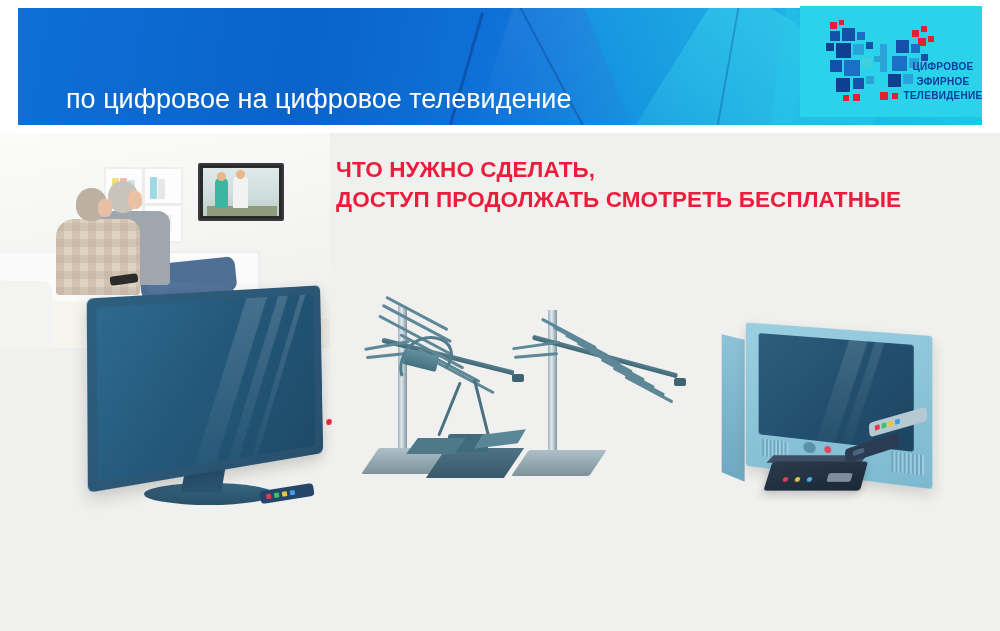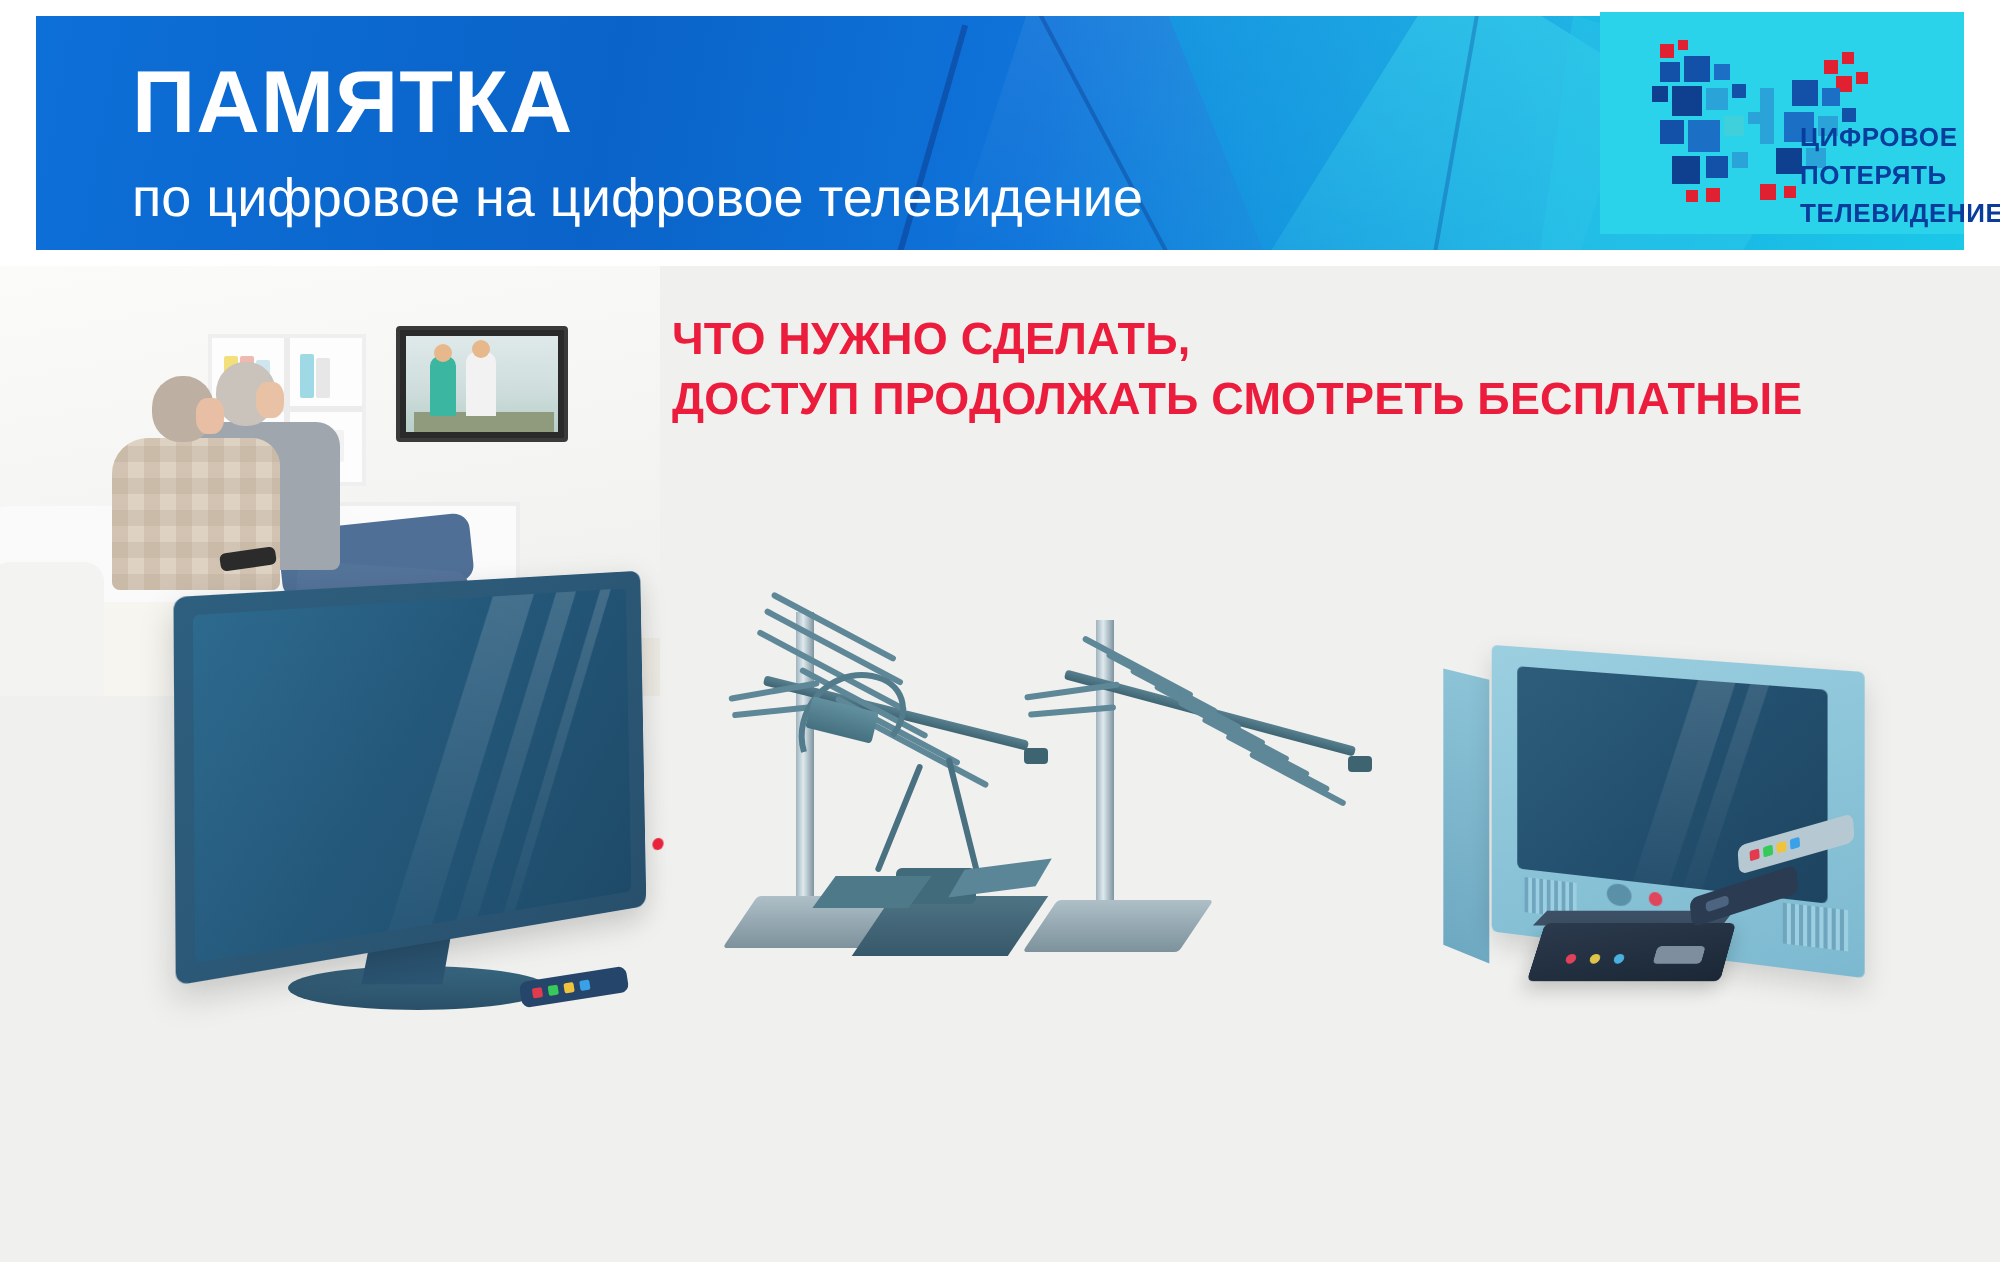--- a/index.html
+++ b/index.html
@@ -33,21 +33,21 @@
   .hdr-sub{
     position:absolute;left:48px;top:78px;
     font-size:27px;color:#ffffff;line-height:1;font-weight:400;
   }
 
   
   .logo-panel{position:absolute;left:800px;top:6px;width:182px;height:111px;background:#2ad2ea;}
   .logo-wrap{position:absolute;left:808px;top:14px;width:170px;height:96px;}
   .logo-text{
     position:absolute;left:900px;top:60px;width:86px;
-    font-size:13px;font-weight:bold;color:#0a3c9b;line-height:1.45;letter-spacing:.3px;
+    font-size:10px;font-weight:bold;color:#0a3c9b;line-height:1.45;letter-spacing:.3px;text-align:center;
   }
 
   
   .main{
     position:absolute;left:0;top:133px;width:1000px;height:498px;
     background:#f0f0ee;
   }
   
   .photo{position:absolute;left:0;top:0;width:330px;height:215px;overflow:hidden;background:#f4f4f2;}
   .room-wall{position:absolute;left:0;top:0;width:330px;height:215px;background:linear-gradient(170deg,#fbfbfa,#eeeeec);}
@@ -161,21 +161,20 @@
 
   <div class="header">
     <div class="facet f1"></div>
     <div class="facet f2"></div>
     <div class="facet f3"></div>
     <div class="facet f7"></div>
     <div class="facet f4"></div>
     <div class="facet f5"></div>
     <div class="facet f6"></div>
 
-    <div class="hdr-title">ПАМЯТКА</div>
     <div class="hdr-sub">по цифровое на цифровое телевидение</div>
   </div>
 
   <div class="logo-panel"></div>
   <div class="logo-wrap">
     <svg width="170" height="96" viewBox="0 0 170 96">
 
       <rect x="22" y="8" width="7" height="7" fill="#e02132"></rect>
       <rect x="31" y="6" width="5" height="5" fill="#e02132"></rect>
       <rect x="22" y="17" width="10" height="10" fill="#1350a8"></rect>
@@ -207,21 +206,21 @@
       <rect x="80" y="60" width="13" height="13" fill="#0f3f8f"></rect>
       <rect x="95" y="60" width="10" height="10" fill="#2aa3d8"></rect>
       <rect x="72" y="78" width="8" height="8" fill="#e02132"></rect>
       <rect x="84" y="79" width="6" height="6" fill="#e02132"></rect>
 
       <rect x="72" y="30" width="7" height="28" fill="#2aa3d8"></rect>
     </svg>
   </div>
   <div class="logo-text">
     <div>ЦИФРОВОЕ</div>
-    <div>ПОТЕРЯТЬ</div>
+    <div>ЭФИРНОЕ</div>
     <div>ТЕЛЕВИДЕНИЕ</div>
   </div>
 
   <div class="main">
 
     <div class="photo">
       <div class="room-wall"></div>
       <div class="shelf">
         <div class="shelf-h"></div>
         <div class="shelf-v"></div>

